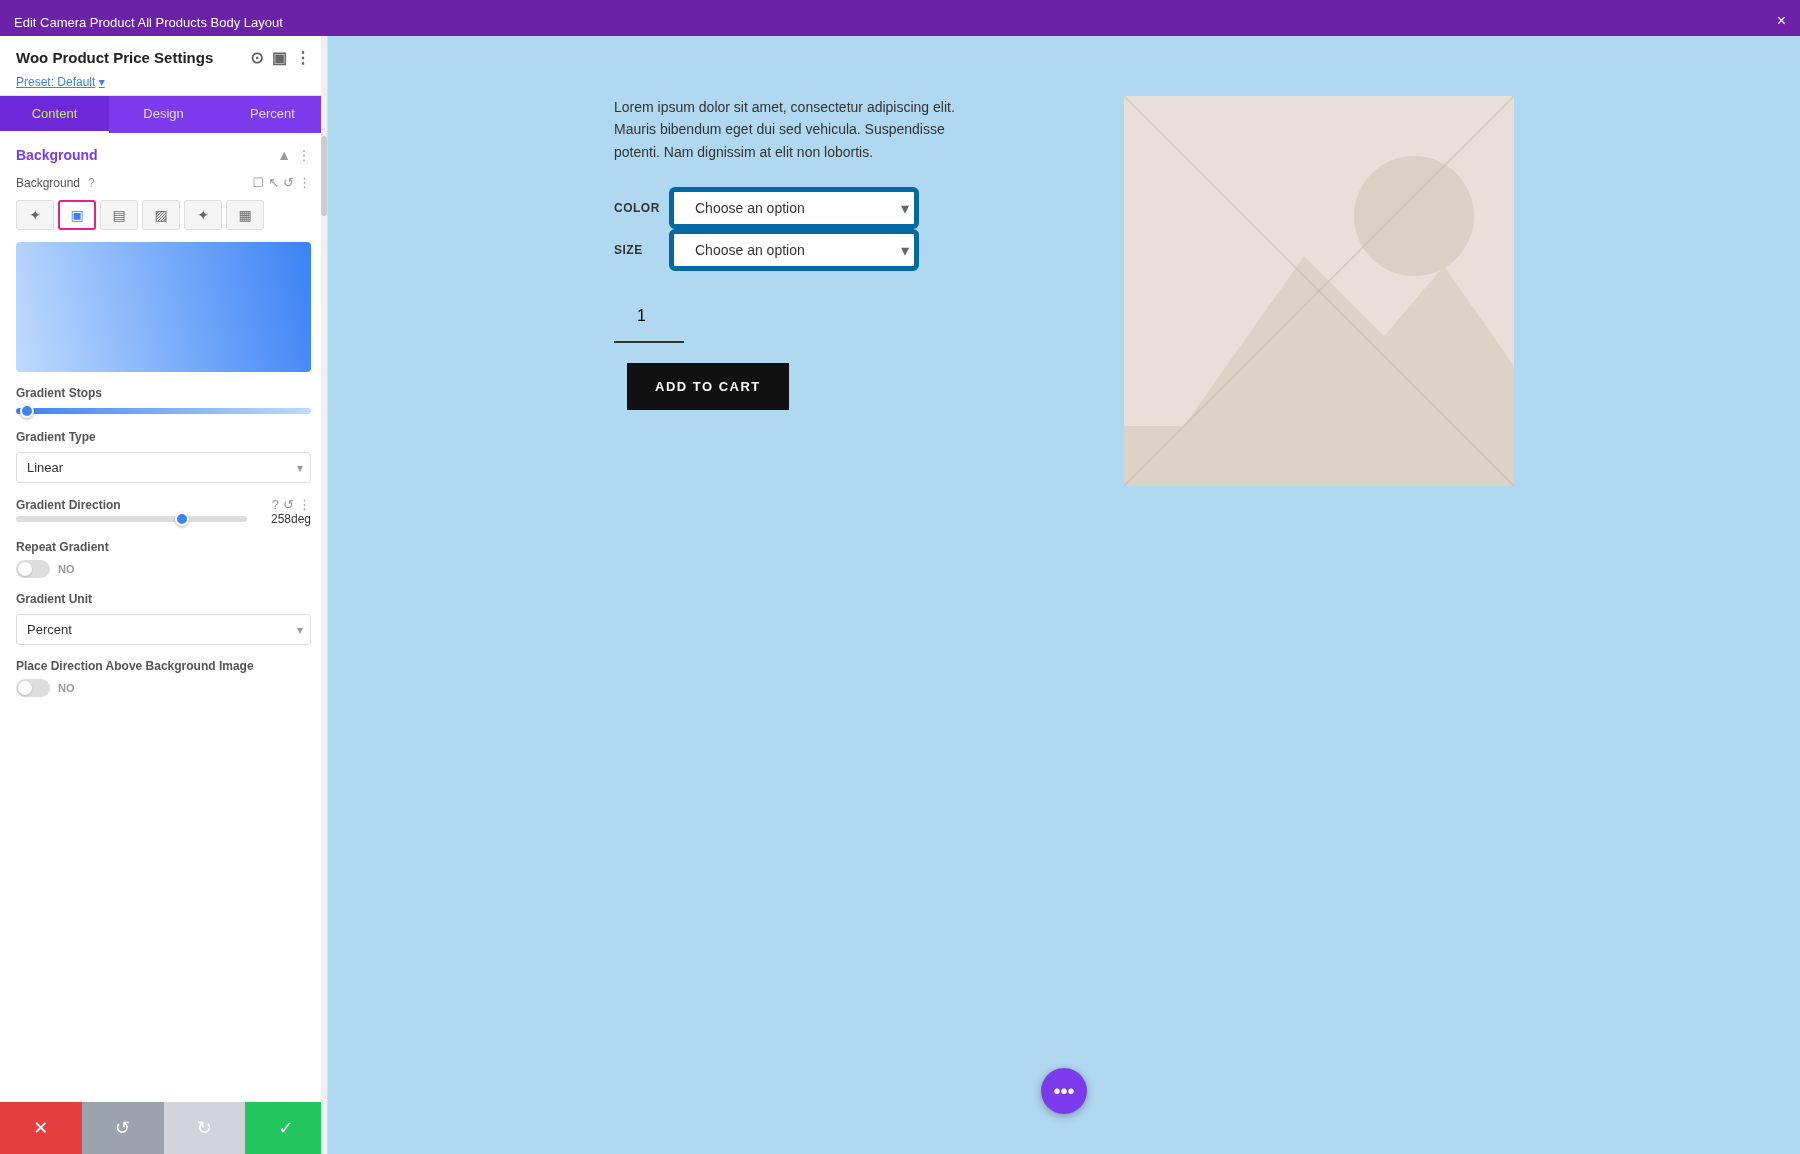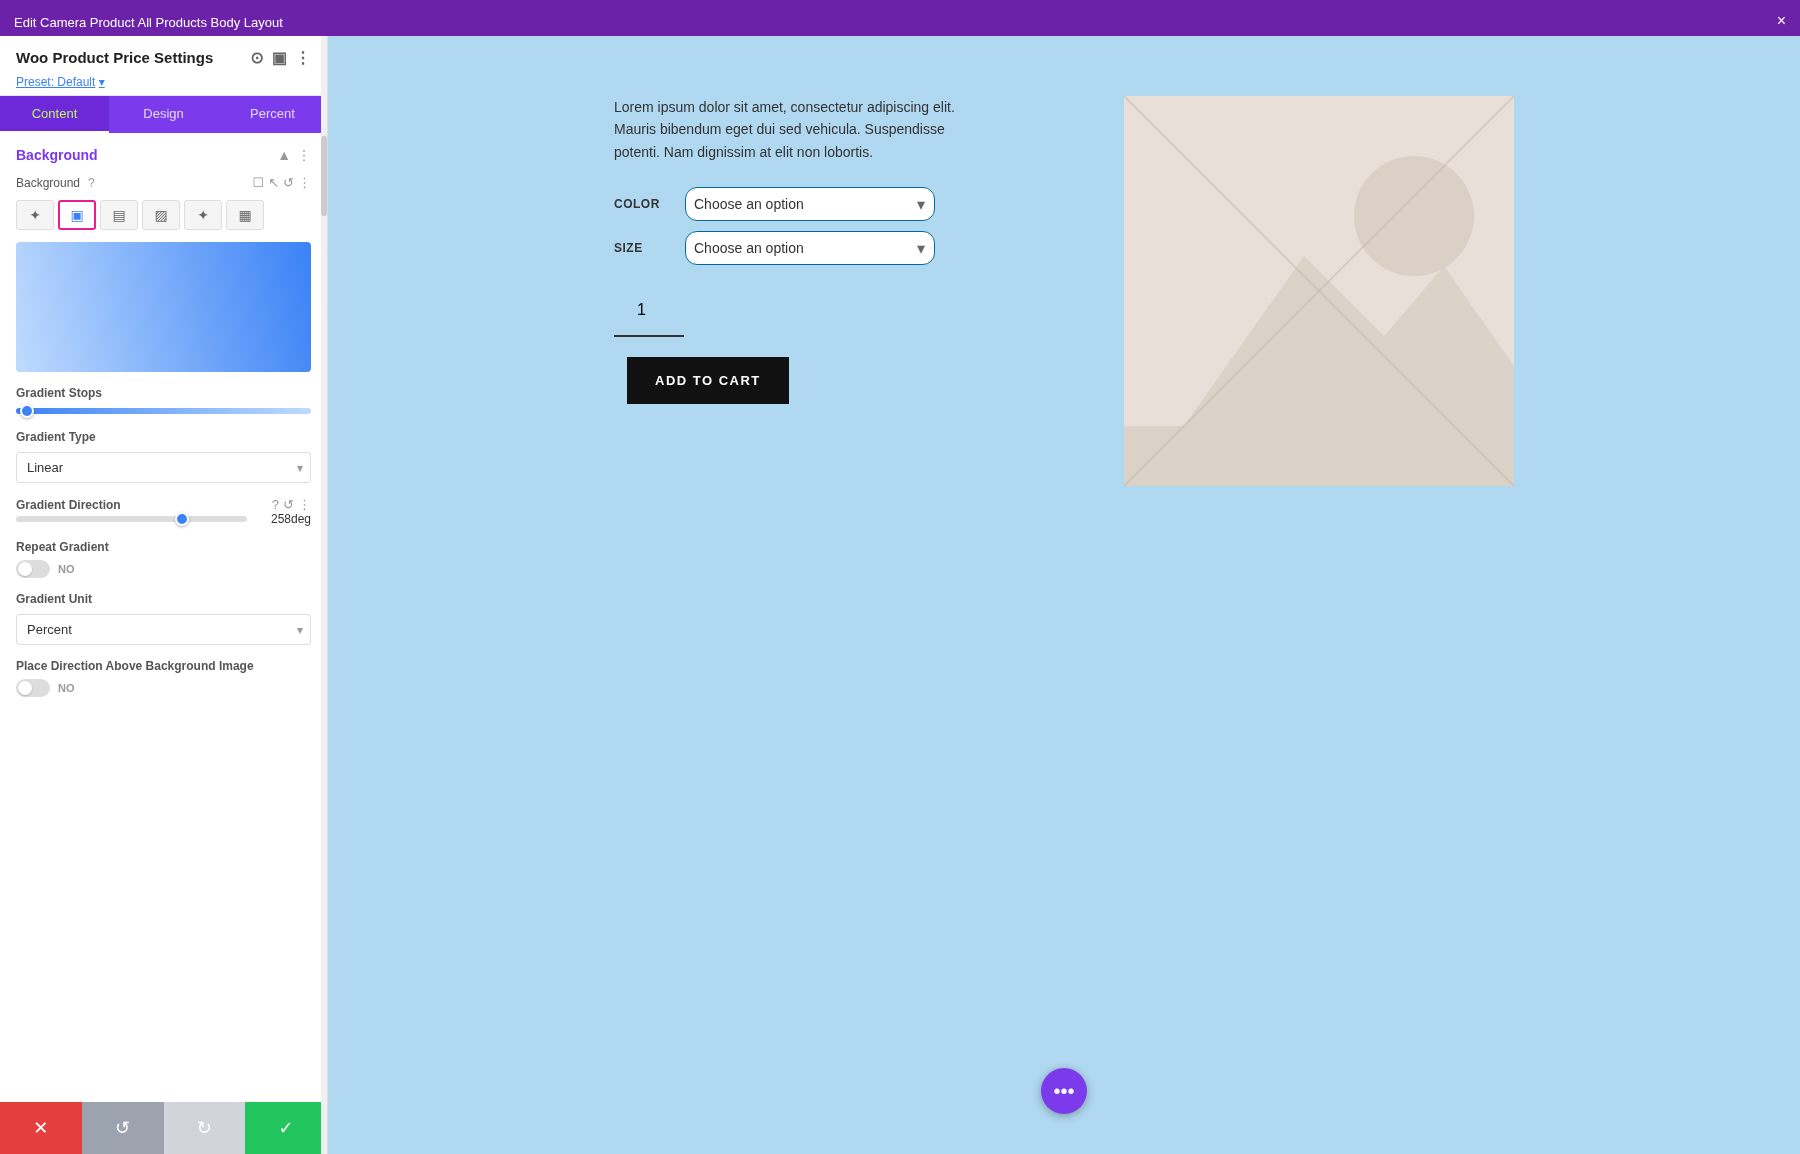--- a/index.html
+++ b/index.html
@@ -410,39 +410,38 @@
       max-width: 380px;
     }
 
     .product-options {
       margin-bottom: 20px;
     }
 
     .option-row {
       display: flex;
       align-items: center;
-      gap: 31px;
-      margin-bottom: 10px;
+      gap: 15px;
     }
     .option-label {
       font-size: 12px;
       font-weight: 700;
       color: #333;
       width: 40px;
       letter-spacing: 0.5px;
     }
     .option-select-wrapper {
       position: relative;
       width: 250px;
     }
     .option-select {
       width: 100%;
-      padding: 8px 32px 8px 8px;
-      border: 1px solid #0369a1;
-      border-radius: 12px;
+      padding: 8px 32px 8px 21px;
+      border: 5px solid #0369a1;
+      border-radius: 6px;
       font-size: 14px;
       color: #333;
       background: white;
       appearance: none;
       cursor: pointer;
     }
     .option-select-arrow {
       position: absolute;
       right: 10px;
       top: 50%;

